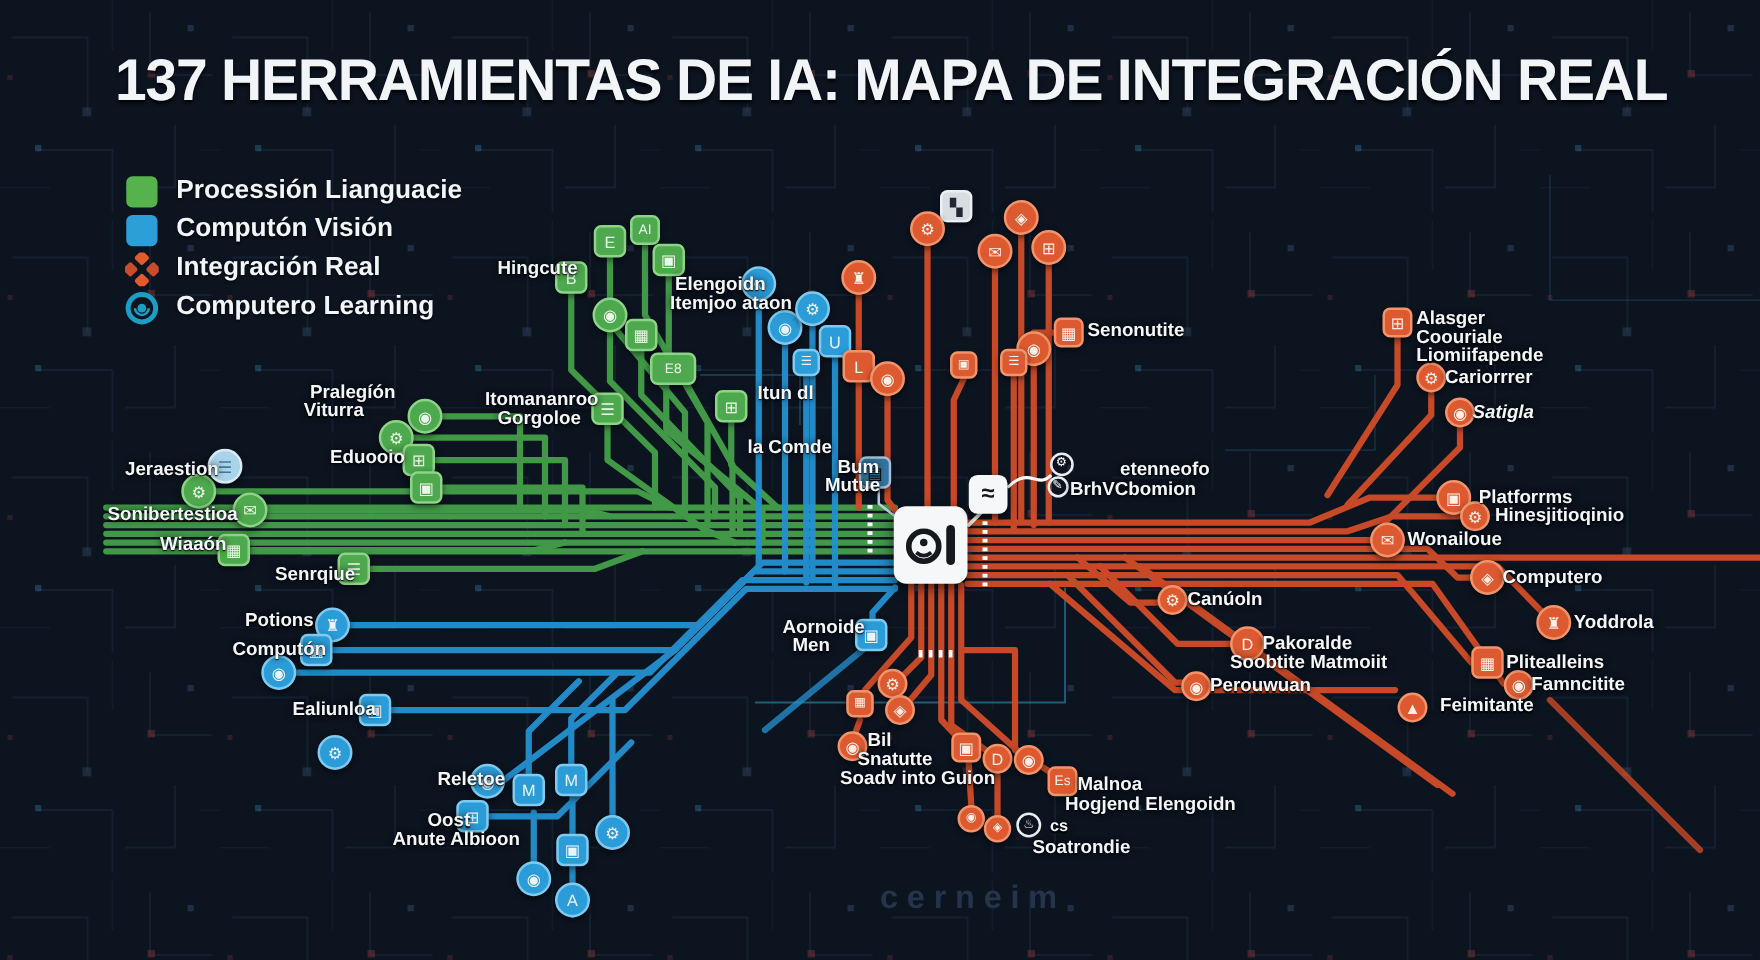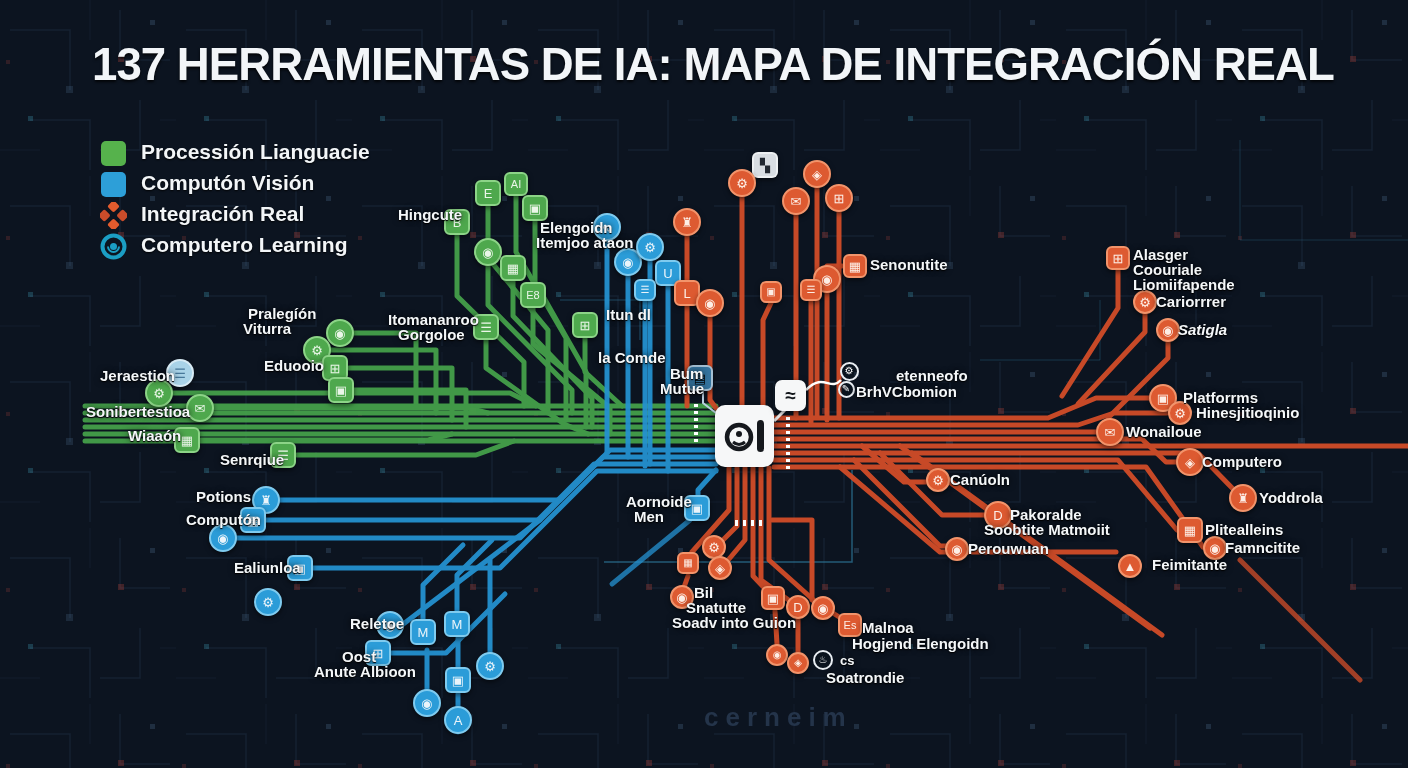--- a/index.html
+++ b/index.html
@@ -257,21 +257,21 @@
       </div>
       <div class="node square node-g" style="width: 26px; height: 26px; left: 522px; top: 195px;">
         <span class="glyph">▣</span>
       </div>
       <div class="node circle node-g" style="width: 28px; height: 28px; left: 474px; top: 238px;">
         <span class="glyph">◉</span>
       </div>
       <div class="node square node-g" style="width: 26px; height: 26px; left: 500px; top: 255px;">
         <span class="glyph">▦</span>
       </div>
-      <div class="node square node-g" style="width: 26px; height: 26px; left: 520px; top: 282px;">
+      <div class="node square node-g" style="width: 37px; height: 26px; left: 520px; top: 282px;">
         <span class="glyph" style="font-size: 11px;">E8</span>
       </div>
       <div class="node square node-g" style="width: 26px; height: 26px; left: 473px; top: 314px;">
         <span class="glyph">☰</span>
       </div>
       <div class="node square node-g" style="width: 26px; height: 26px; left: 572px; top: 312px;">
         <span class="glyph">⊞</span>
       </div>
       <div class="node circle node-b" style="width: 28px; height: 28px; left: 593px; top: 213px;">
         <span class="glyph">∿</span>

